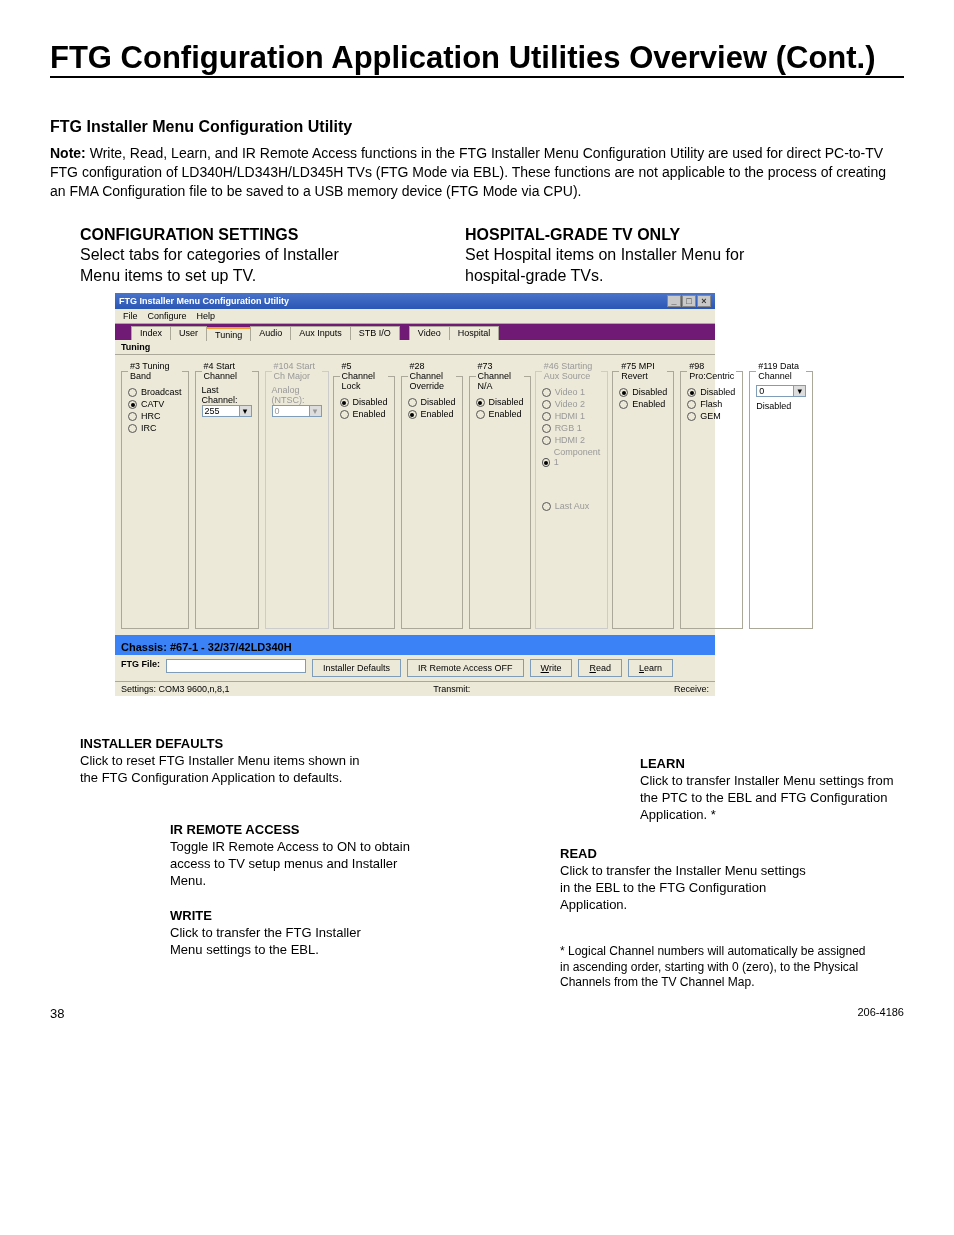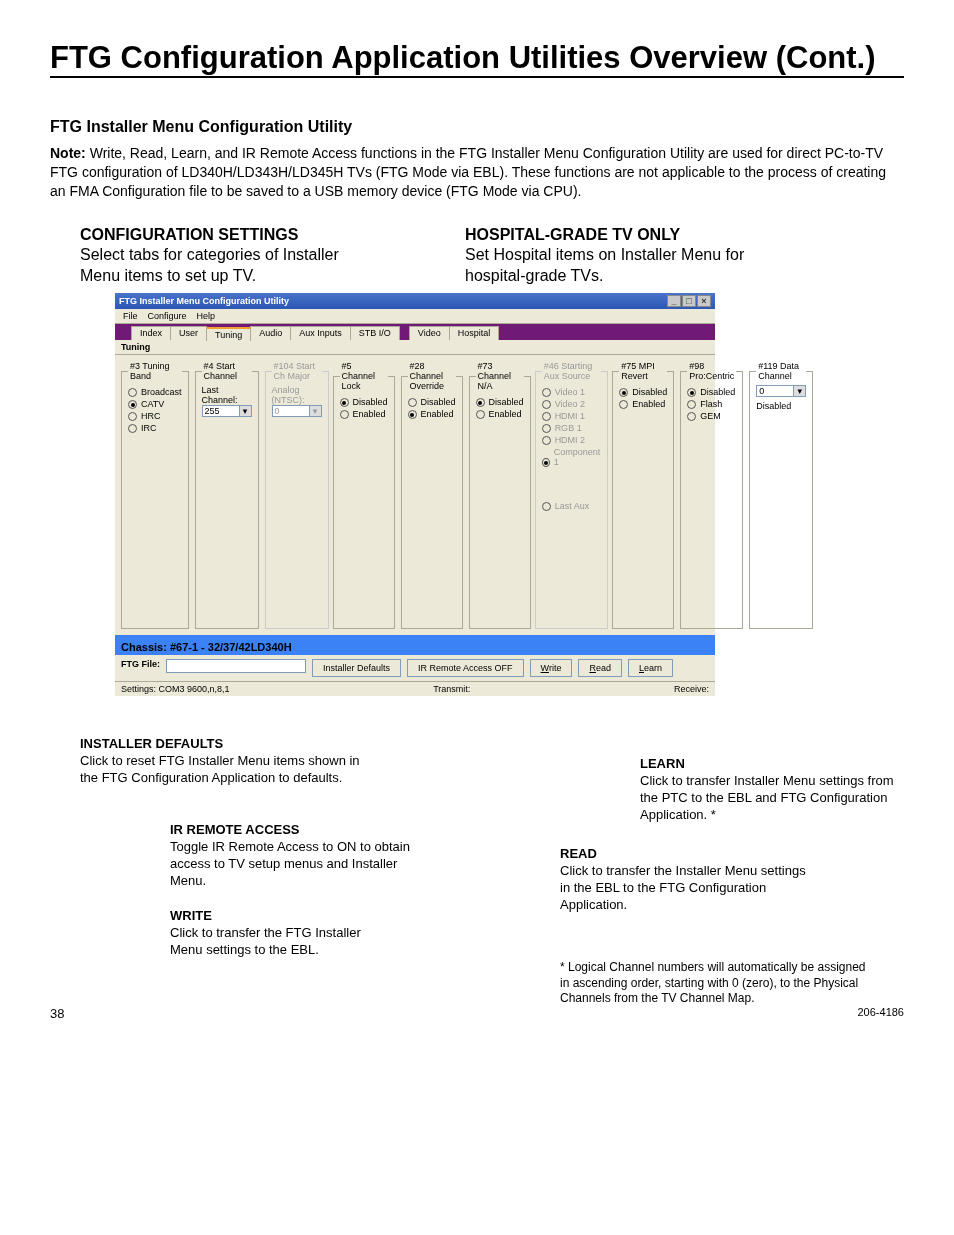--- a/index.html
+++ b/index.html
@@ -276,19 +276,19 @@
     <div>Click to transfer the FTG Installer Menu settings to the EBL.</div>
   </div>
   <div class="cb" style="left:560px;top:20px;width:270px">
     <div class="hd">LEARN</div>
     <div>Click to transfer Installer Menu settings from the PTC to the EBL and FTG Configuration Application. *</div>
   </div>
   <div class="cb" style="left:480px;top:110px;width:250px">
     <div class="hd">READ</div>
     <div>Click to transfer the Installer Menu settings in the EBL to the FTG Configuration Application.</div>
   </div>
-  <div class="cb footnote" style="left:480px;top:214px;width:310px">* Logical Channel numbers will automatically be assigned in ascending order, starting with 0 (zero), to the Physical Channels from the TV Channel Map.</div>
+  <div class="cb footnote" style="left:480px;top:198px;width:310px">* Logical Channel numbers will automatically be assigned in ascending order, starting with 0 (zero), to the Physical Channels from the TV Channel Map.</div>
 </div>
 
 <div class="footer">
   <span>38</span>
   <span style="font-size:11px">206-4186</span>
 </div>
 
 </body></html>

